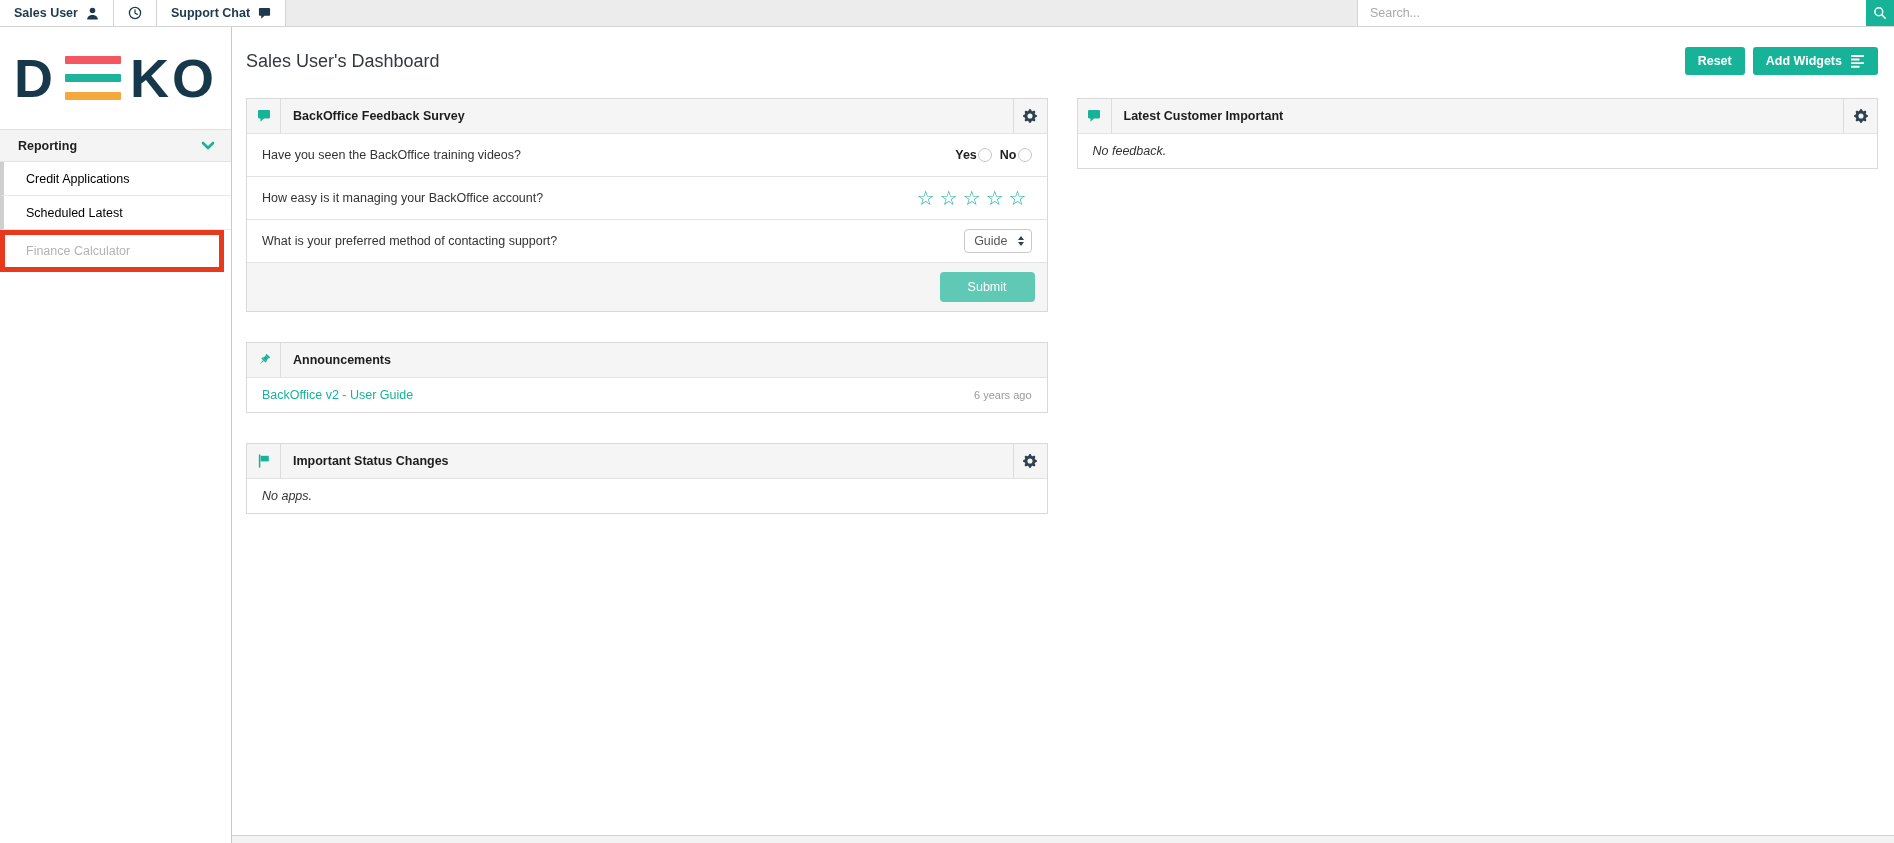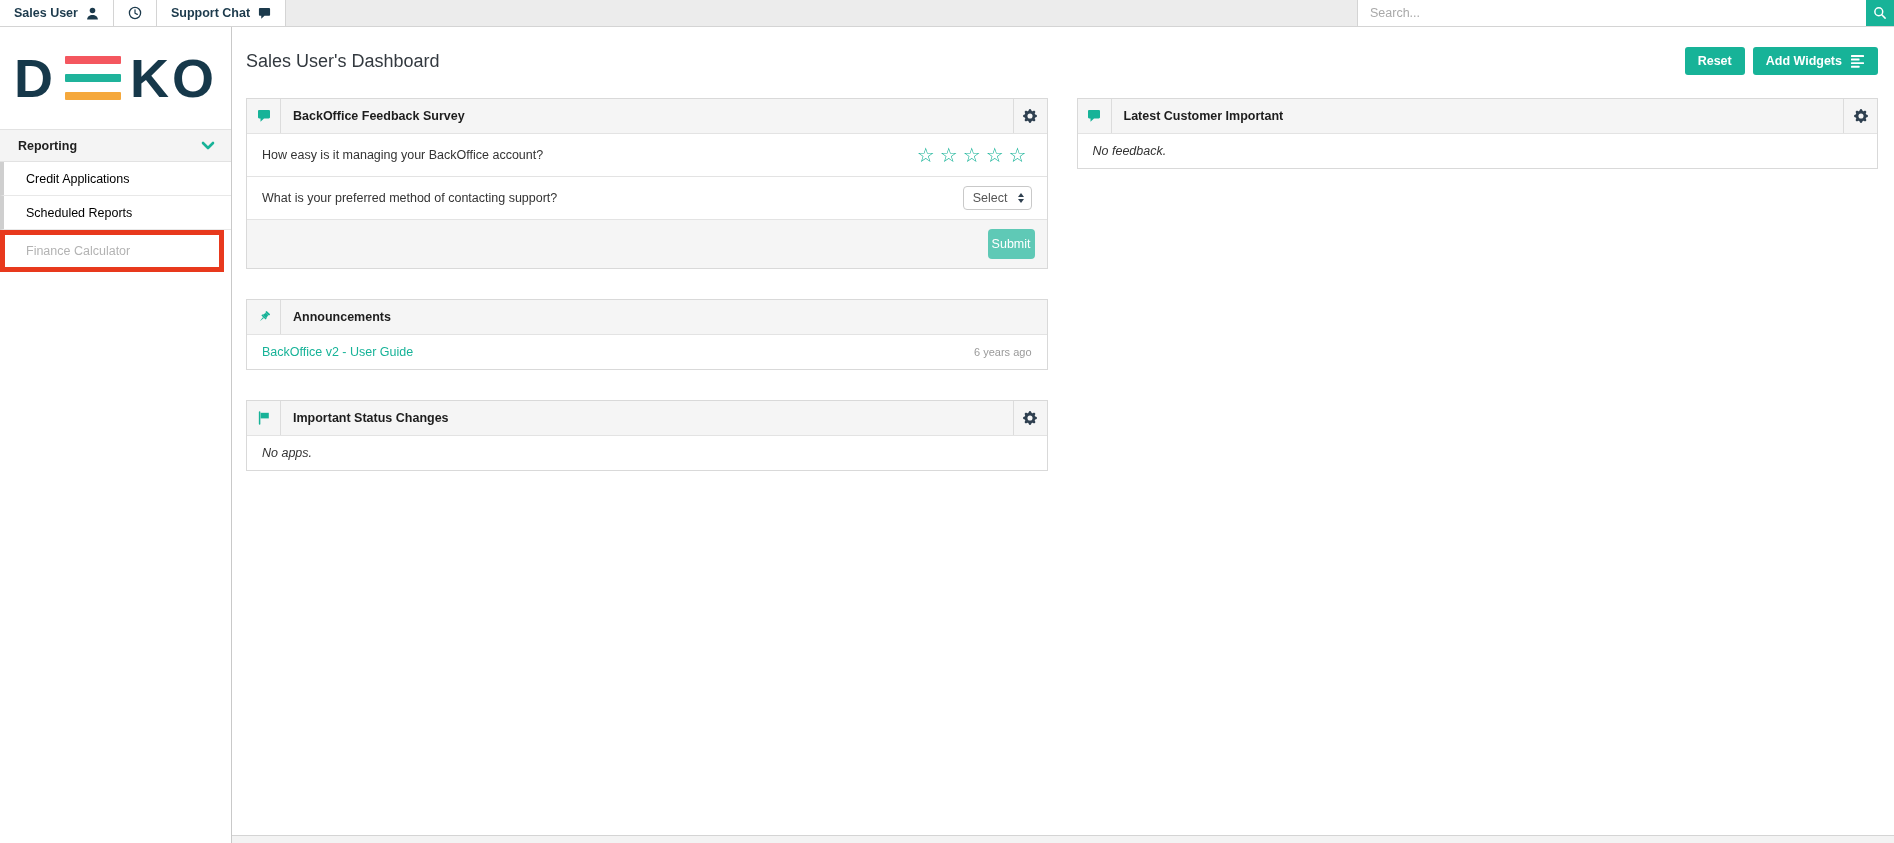--- a/index.html
+++ b/index.html
@@ -64,21 +64,21 @@
              font-size:12.5px; font-weight:bold; color:#1d1d1d; }
   .w-gear-cell { width:34px; border-left:1px solid #dcdcdc; display:flex;
                  align-items:center; justify-content:center; flex:none; cursor:pointer; }
   .w-row { border-top:1px solid #e3e3e3; display:flex; align-items:center;
            justify-content:space-between; padding:0 15px; height:43px;
            font-size:12.5px; color:#333; }
   .w-row.short { height:35px; }
   .w-footer { border-top:1px solid #e3e3e3; background:#f5f5f5; display:flex;
               justify-content:flex-end; padding:9px 12px; }
   .submit-btn { background:#5fc9b6; color:#fff; border:none; border-radius:4px;
-                padding:8px 4px; font-size:12.5px; cursor:pointer;
+                padding:8px 28px; font-size:12.5px; cursor:pointer;
                 font-family:"Liberation Sans",sans-serif; }
 
   .radio-groups { display:flex; align-items:center; gap:8px; }
   .radio-pair { display:flex; align-items:center; gap:1px; }
   .radio-label { font-weight:bold; color:#222; }
   .radio { width:14px; height:14px; border:1px solid #c9c9c9; border-radius:50%;
            background:#fdfdfd; cursor:pointer; }
   .stars { color:#17b398; font-size:20px; letter-spacing:5px; line-height:1;
            white-space:nowrap; cursor:pointer; }
   .select-box { display:flex; align-items:center; gap:10px; border:1px solid #c9c9c9;
@@ -156,21 +156,21 @@
         <span>
           <svg width="14" height="13" viewBox="0 0 14 13" fill="none" stroke="#17b398">
             <polyline points="2,4 7,9 12,4" stroke-width="2.6" stroke-linecap="round" stroke-linejoin="round"></polyline>
           </svg>
         </span>
       </div>
       <div class="nav-item">
         <span>Credit Applications</span>
       </div>
       <div class="nav-item">
-        <span>Scheduled Reports</span>
+        <span>Scheduled Latest</span>
       </div>
 
       <div class="annotation-box">
         <div class="nav-item">
           <span>Finance Calculator</span>
         </div>
       </div>
     </nav>
   </aside>
 
@@ -210,30 +210,43 @@
               <div class="w-title">BackOffice Feedback Survey</div>
               <div class="w-gear-cell">
                 <span>
                   <svg width="14" height="14" viewBox="0 0 16 16" fill="#2f4050">
                     <path d="M9.405 1.05c-.413-1.4-2.397-1.4-2.81 0l-.1.34a1.464 1.464 0 0 1-2.105.872l-.31-.17c-1.283-.698-2.686.705-1.987 1.987l.169.311c.446.82.023 1.841-.872 2.105l-.34.1c-1.4.413-1.4 2.397 0 2.81l.34.1a1.464 1.464 0 0 1 .872 2.105l-.17.31c-.698 1.283.705 2.686 1.987 1.987l.311-.169a1.464 1.464 0 0 1 2.105.872l.1.34c.413 1.4 2.397 1.4 2.81 0l.1-.34a1.464 1.464 0 0 1 2.105-.872l.31.17c1.283.698 2.686-.705 1.987-1.987l-.169-.311a1.464 1.464 0 0 1 .872-2.105l.34-.1c1.4-.413 1.4-2.397 0-2.81l-.34-.1a1.464 1.464 0 0 1-.872-2.105l.17-.31c.698-1.283-.705-2.686-1.987-1.987l-.311.169a1.464 1.464 0 0 1-2.105-.872l-.1-.34zM8 10.93a2.929 2.929 0 1 1 0-5.86 2.929 2.929 0 0 1 0 5.858z"></path>
                   </svg>
                 </span>
               </div>
             </div>
 
+            <div class="w-row">
+              <span>Have you seen the BackOffice training videos?</span>
+              <span class="radio-groups">
+                <span class="radio-pair">
+                  <span class="radio-label">Yes</span>
+                  <span class="radio"></span>
+                </span>
+                <span class="radio-pair">
+                  <span class="radio-label">No</span>
+                  <span class="radio"></span>
+                </span>
+              </span>
+            </div>
 
             <div class="w-row">
               <span>How easy is it managing your BackOffice account?</span>
               <span class="stars"><span>☆</span><span>☆</span><span>☆</span><span>☆</span><span>☆</span></span>
             </div>
 
             <div class="w-row">
               <span>What is your preferred method of contacting support?</span>
               <span class="select-box">
-                <span>Select</span>
+                <span>Guide</span>
                 <span class="spinner">
                   <span class="tri-up"></span>
                     <span class="tri-down"></span>
                 </span>
               </span>
             </div>
 
             <div class="w-footer">
               <button class="submit-btn">
                 <span>Submit</span>

